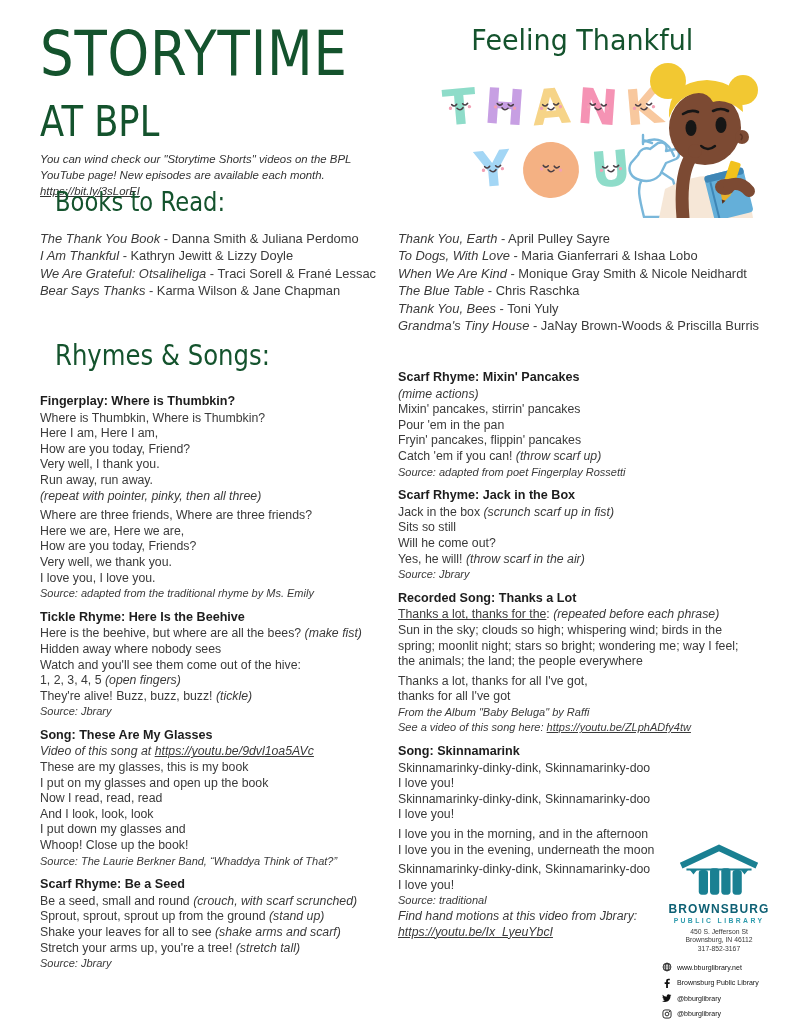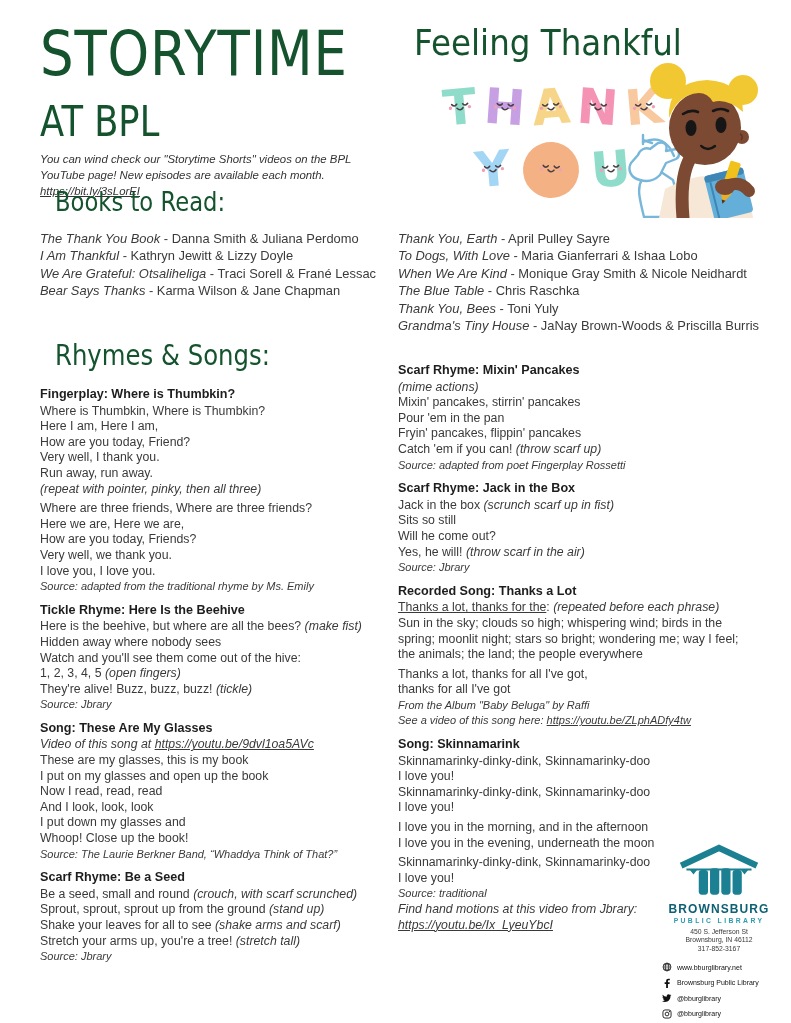--- a/index.html
+++ b/index.html
@@ -7,21 +7,21 @@
     width:791px;height:1023px;background:#ffffff;position:relative;overflow:hidden;
     font-family:"Liberation Sans",sans-serif;color:#3a3a3a;
   }
   .abs{position:absolute}
   .marker{font-family:"DejaVu Sans",sans-serif;font-weight:normal;color:#14532d;line-height:1}
   .squeeze{display:inline-block;transform:scaleX(.84);transform-origin:0 50%}
   #storytime{left:40px;top:22px;font-size:63px;letter-spacing:1px}
   #atbpl{left:40px;top:101px;font-size:42px}
   #subtitle{left:40px;top:151px;width:354px;font-size:11.4px;line-height:16px;font-style:italic;color:#333}
   #subtitle a{color:#333}
-  #feeling{left:404px;top:26px;width:356px;font-size:35px}
+  #feeling{left:404px;top:26px;width:356px;text-align:center;font-size:29px}
   #feeling .squeeze{transform:scaleX(.93);transform-origin:50% 50%}
   #books-heading{left:55px;top:188px;font-size:27px}
   #rhymes-heading{left:55px;top:341px;font-size:29px}
 
   
   #ty-block{left:400px;top:80px;width:306px;text-align:center}
   .ty-row{display:flex;justify-content:center;align-items:flex-start;gap:7px}
   .ty-row2{margin-top:6px;gap:12px}
   .ty-letter{font-family:"DejaVu Sans",sans-serif;font-weight:bold;font-size:49px;line-height:56px;position:relative;display:inline-block}
   .ty-circle{width:56px;height:56px;border-radius:50%}
@@ -31,21 +31,21 @@
   .books-col{line-height:17.4px;font-size:12.9px;color:#3a3a3a}
   #books-left{left:40px;top:230px;width:356px}
   #books-right{left:398px;top:230px;width:392px}
   .book-line{white-space:nowrap}
 
   
   .rhyme-col{font-size:12.3px;line-height:15.6px;color:#3a3a3a}
   #rhymes-left{left:40px;top:386px;width:354px}
   #rhymes-right{left:398px;top:362px;width:392px}
   .sec-title{font-weight:bold;color:#1d1d1d;font-size:12.6px;line-height:15.6px;margin:8px 0 1px;white-space:nowrap}
-  .sec:first-child .sec-title{margin-top:1px}
+  .sec:first-child .sec-title{margin-top:8px}
   .para{margin:0 0 4px}
   .line{white-space:nowrap}
   .it{font-style:italic}
   .un{text-decoration:underline}
   .src{font-style:italic;font-size:11px}
 
   
   #footer{left:648px;top:844px;width:142px;text-align:center;color:#222}
   .lib-name{font-size:12px;font-weight:bold;color:#0E6074;letter-spacing:1.1px;margin-top:2px}
   .lib-type{font-size:6.8px;color:#2E9BAD;letter-spacing:2.4px;font-weight:bold;margin-top:1px}

